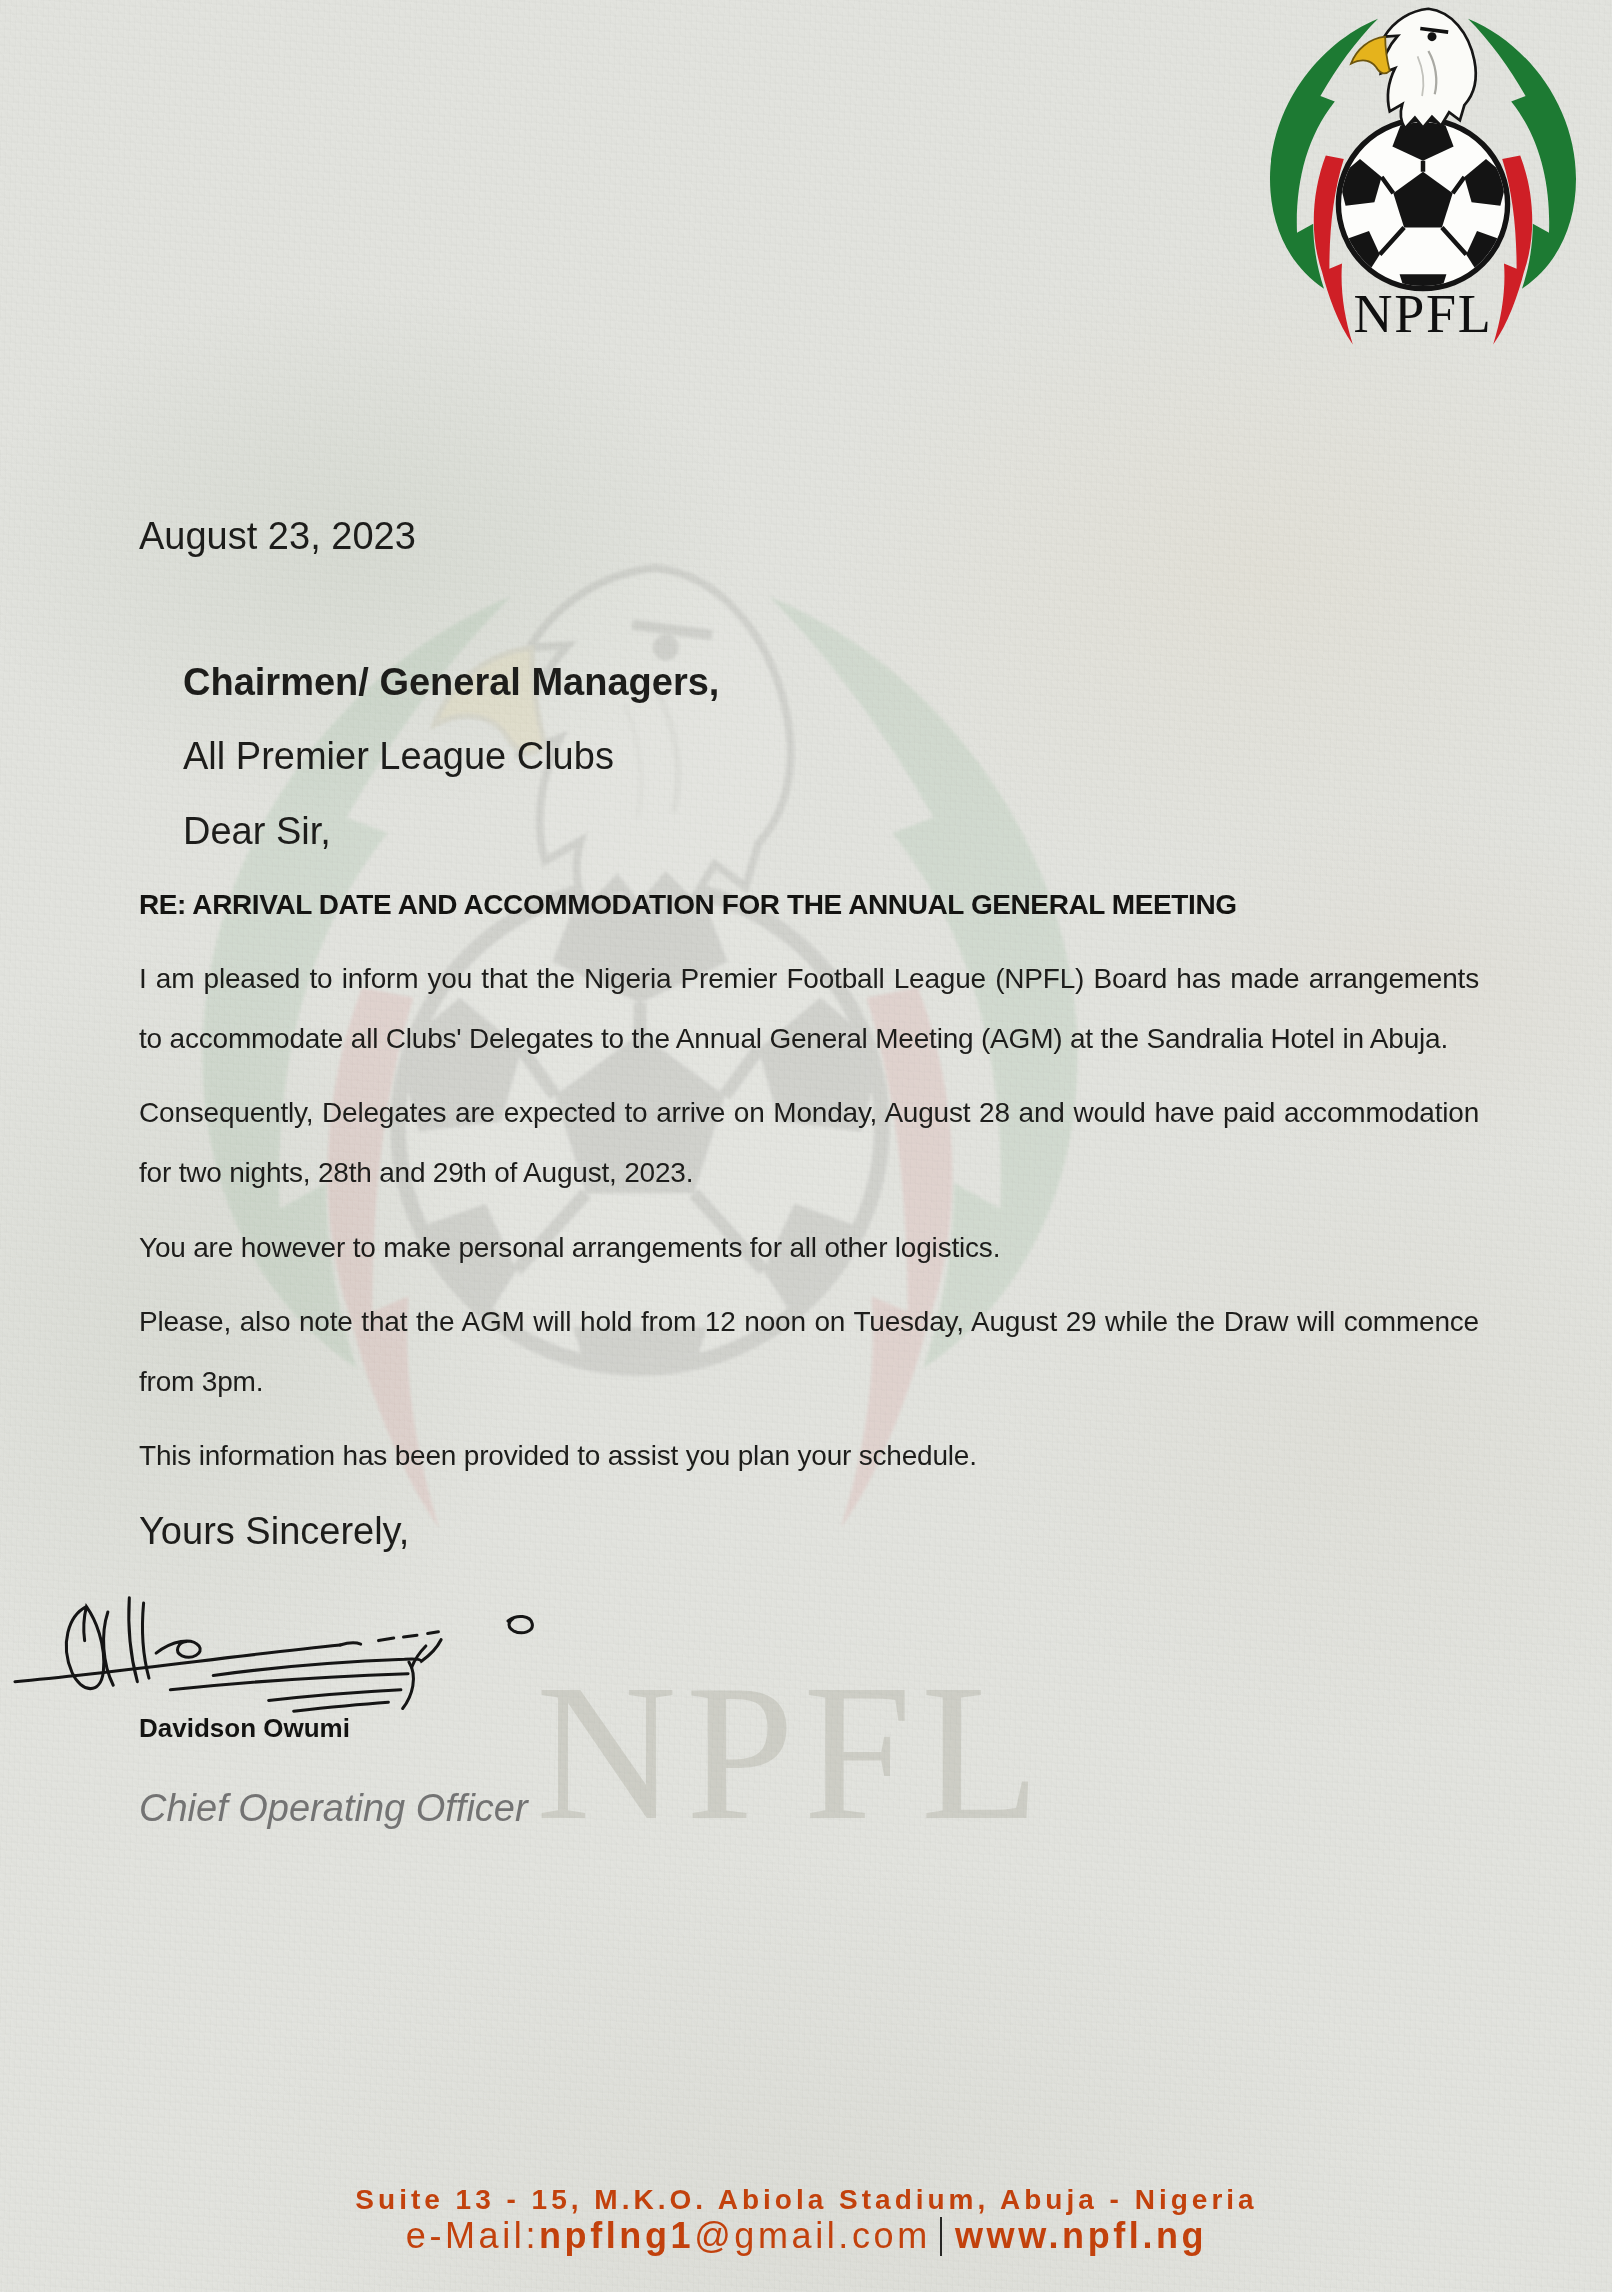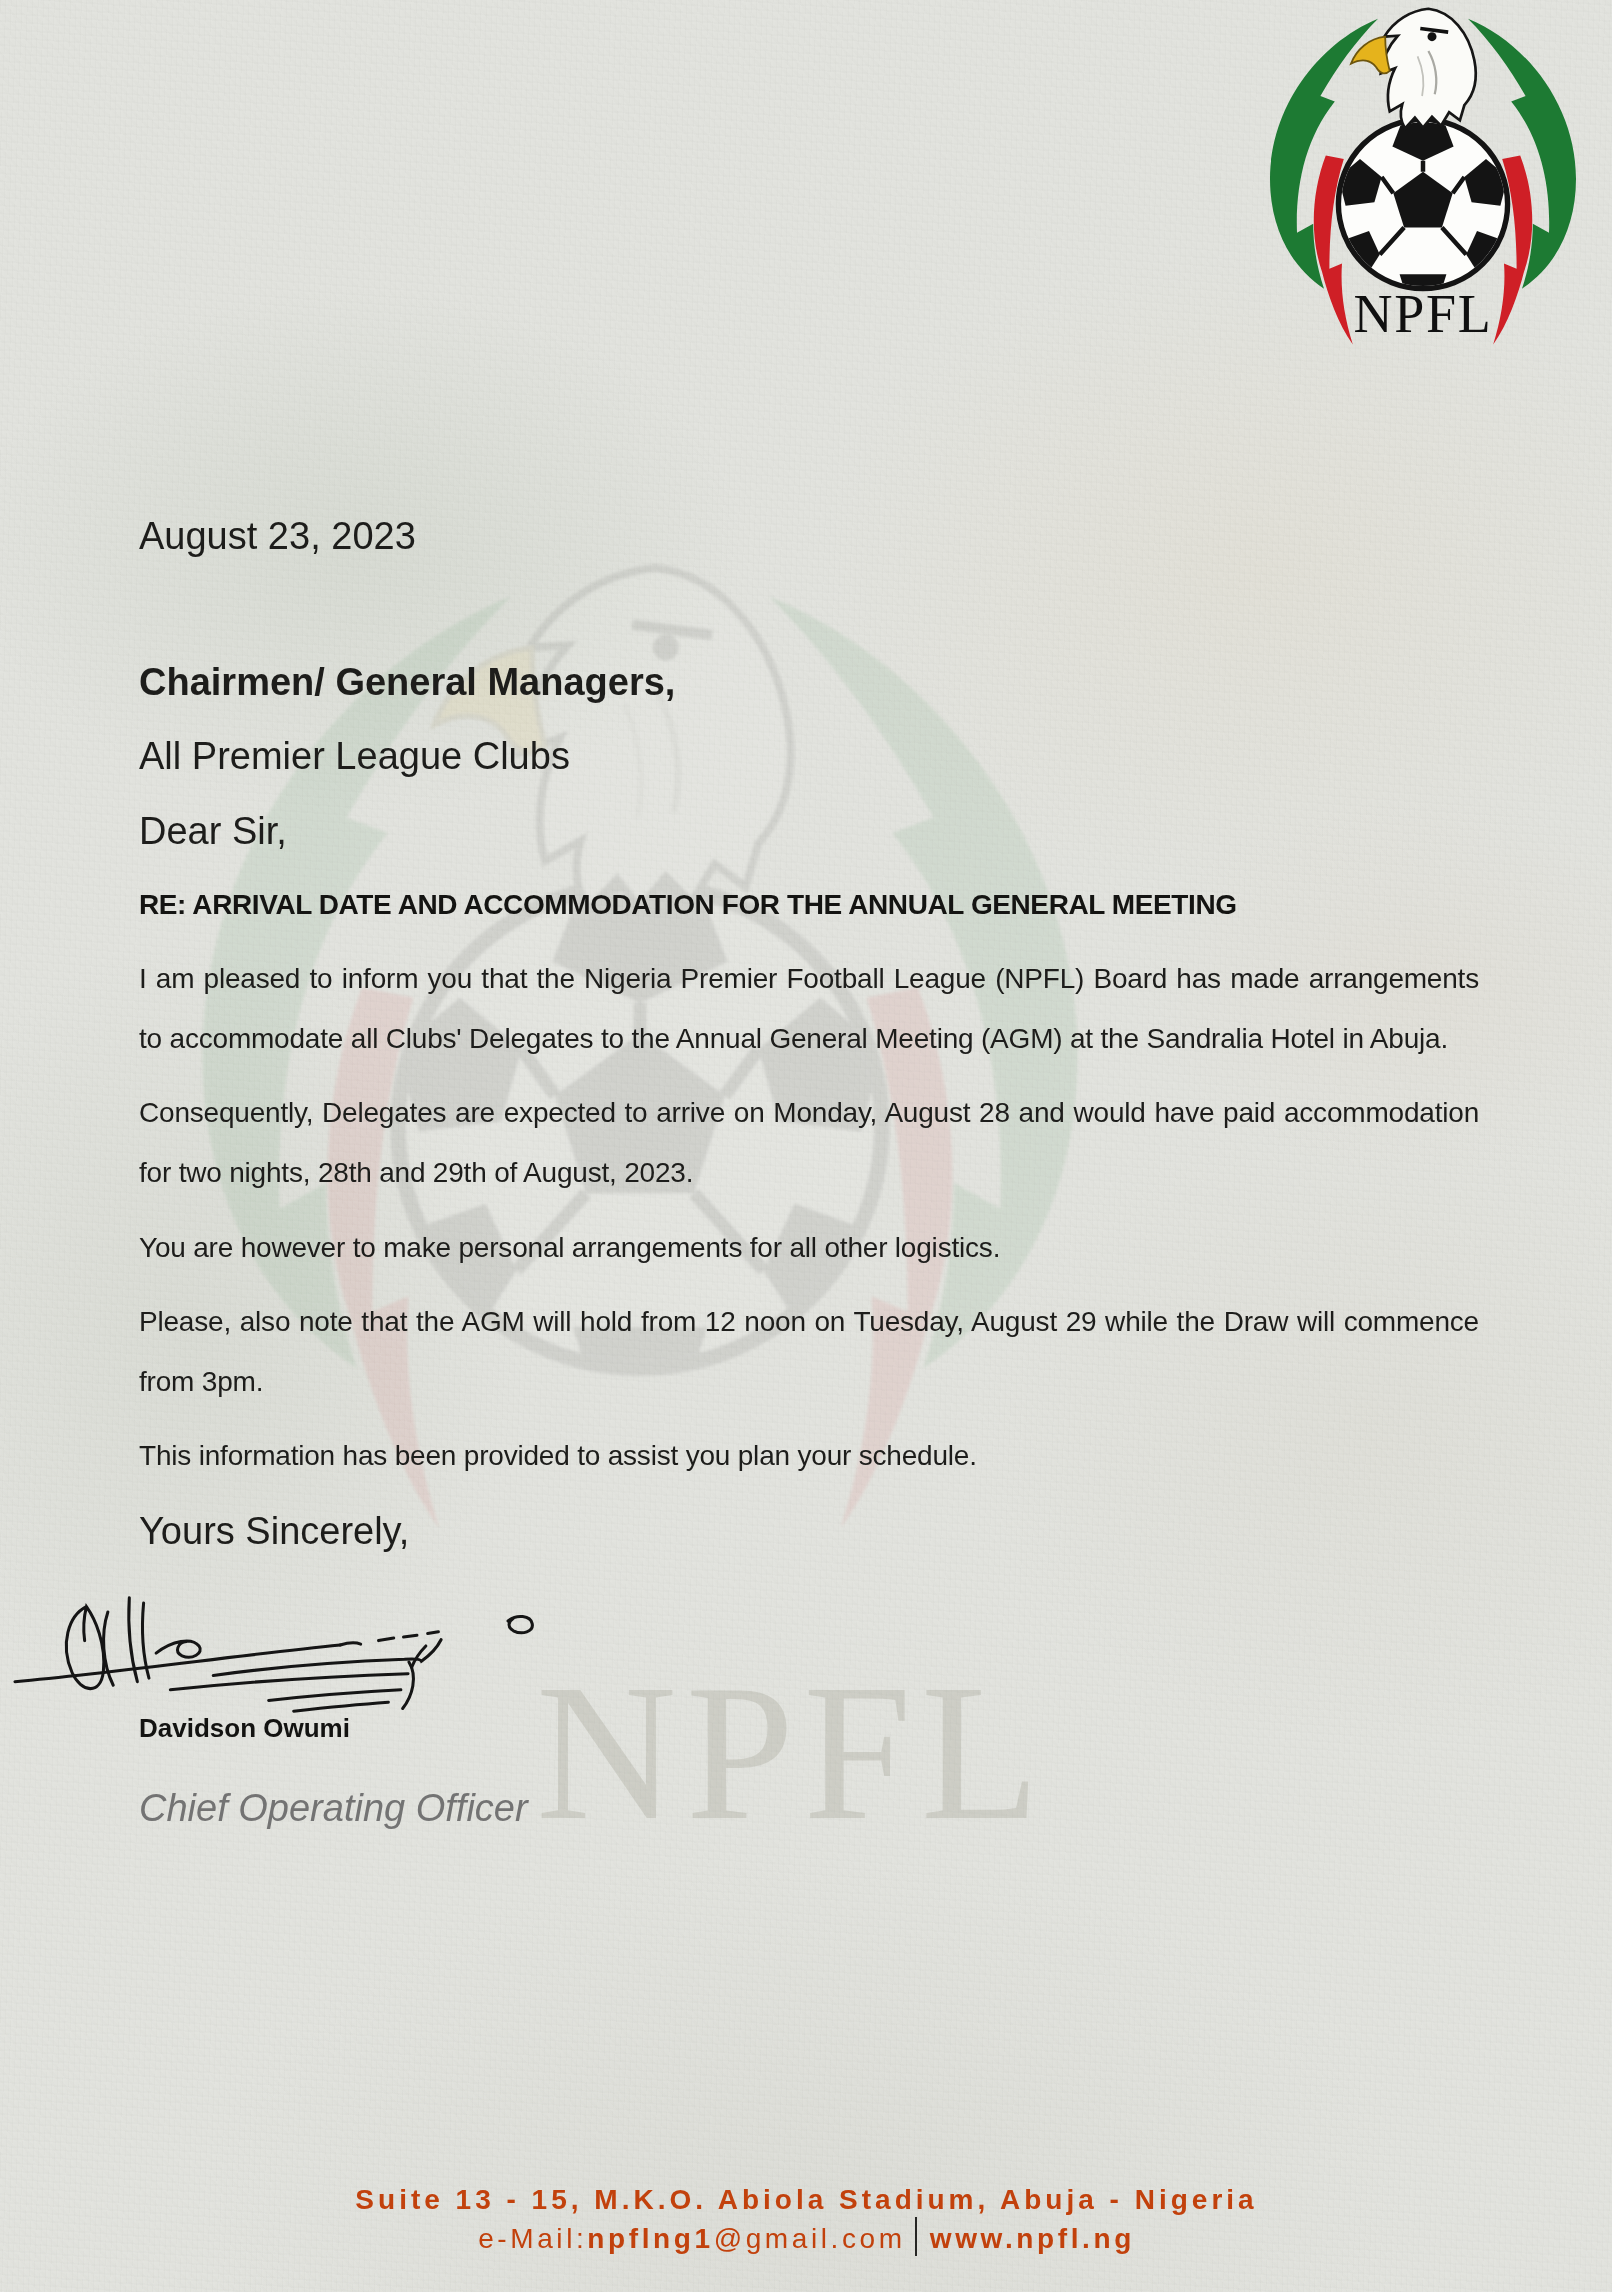--- a/index.html
+++ b/index.html
@@ -46,21 +46,21 @@
   .crest-word{
     position:absolute;left:1243px;top:283px;width:360px;
     text-align:center;
     font-family:"Liberation Serif", serif;
     font-size:54px;letter-spacing:1.8px;color:#101010;
   }
   
   .letter-body{position:absolute;left:139px;right:134px;top:8px;}
   .line{font-size:38px;line-height:60px;}
   .date-line{margin-top:498px;margin-bottom:86px;}
-  .addr{margin-bottom:14.3px;}
+  .addr{margin-bottom:14.3px;margin-left:44px;}
   .bold{font-weight:bold;}
   .subject{
     font-size:28px;line-height:60px;font-weight:bold;letter-spacing:-0.4px;
     white-space:nowrap;margin-bottom:14.3px;color:#141412;
   }
   .para{
     font-size:28px;line-height:60px;letter-spacing:-0.2px;
     text-align:justify;margin:0 0 14.3px 0;
   }
   .closing{margin-bottom:137px;}
@@ -70,21 +70,21 @@
   .signature{position:absolute;left:7.2px;top:1587px;width:618px;height:159px;}
   
   .footer{
     position:absolute;left:0;top:2182px;width:100%;
     text-align:center;color:#c2410c;
   }
   .footer-line1{
     font-size:28px;line-height:35px;font-weight:bold;letter-spacing:4px;
   }
   .footer-line2{
-    font-size:28px;line-height:35px;letter-spacing:3.6px;font-weight:normal;
+    font-size:36px;line-height:35px;letter-spacing:3.6px;font-weight:normal;
   }
   .footer-line2 .hv{font-weight:bold;}
   .vbar{
     display:inline-block;width:2.7px;height:39px;background:#262624;
     vertical-align:-8px;margin:0 12.5px 0 9px;
   }
 </style>
 </head>
 <body>
 

